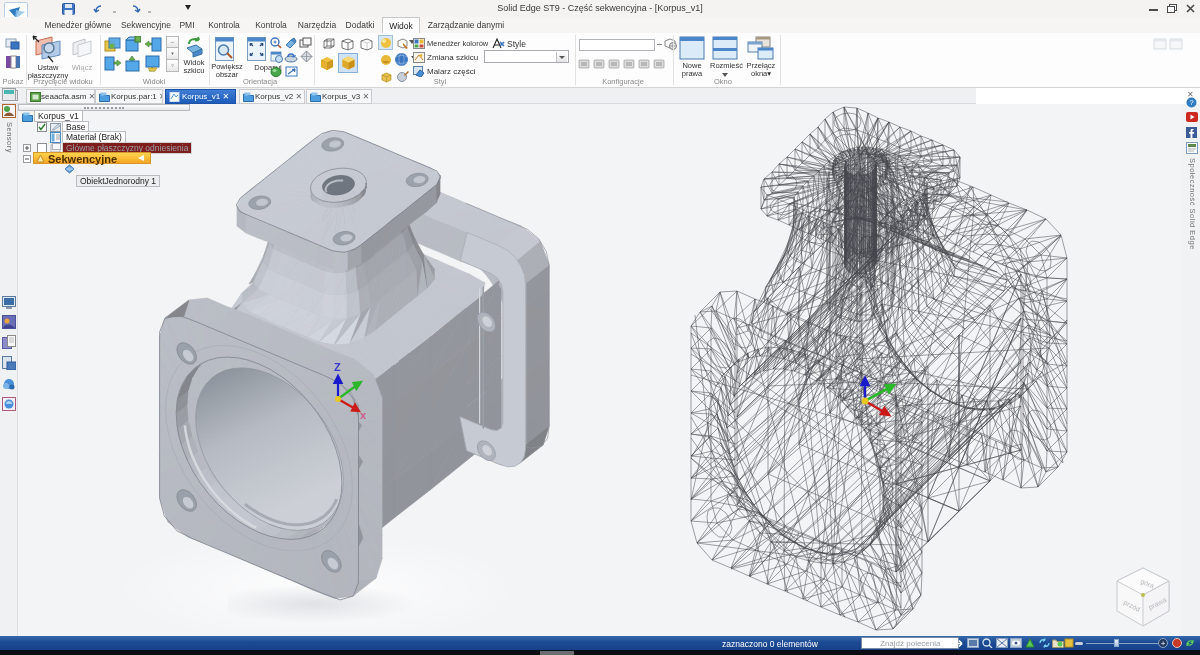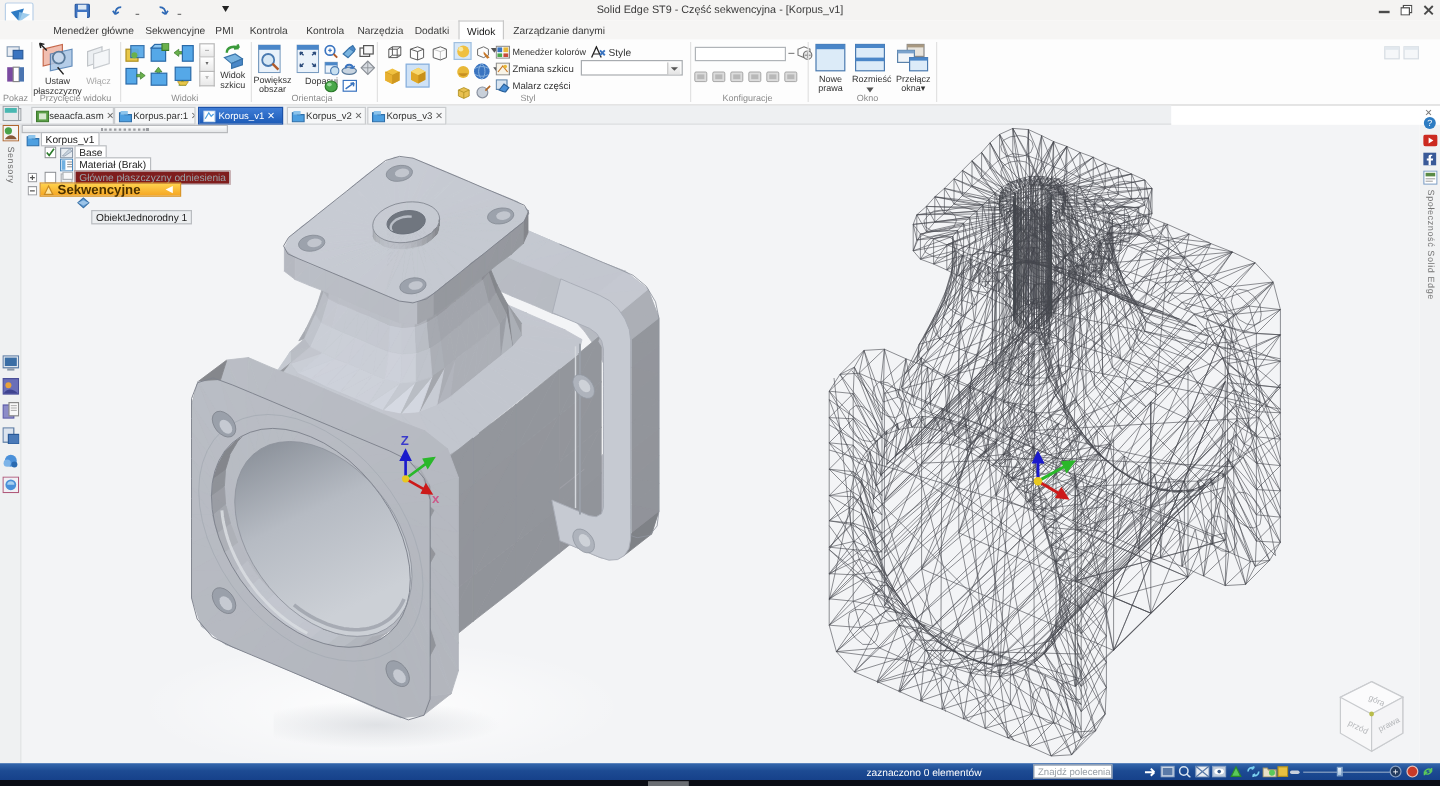--- a/index.html
+++ b/index.html
@@ -1737,21 +1737,21 @@
 
   <svg class="icon" style="left:64px;top:164px" width="11" height="10" viewBox="0 0 11 10">
       <path d="M1 5 L5.5 1 L10 5 L5.5 9 Z" fill="#6aa2d8" stroke="#3a72a8"></path>
       <path d="M1 5 L5.5 3 L10 5 L5.5 7 Z" fill="#9cc4e8"></path>
     </svg>
   <div class="treebox" style="left:76px;top:175px;background:#eceef0;">ObiektJednorodny 1</div>
 </div>
 
 <div id="statusbar">
   <div class="abs" style="left:722px;top:3px;font-size:8.5px;color:#fff;">zaznaczono 0 elementów</div>
-  <div class="abs" style="left:861px;top:1px;width:66px;height:12px;background:#fff;border:1px solid #7a8aa0;font-size:8px;color:#9aa0a6;line-height:11px;padding-left:3px;">Znajdź polecenia</div>
+  <div class="abs" style="left:861px;top:1px;width:98px;height:12px;background:#fff;border:1px solid #7a8aa0;font-size:8px;color:#9aa0a6;line-height:11px;padding-left:18px;">Znajdź polecenia</div>
   <svg class="abs" style="left:954px;top:3px" width="12" height="9" viewBox="0 0 12 9">
       <path d="M0 4.5 h8 M8 4.5 l-3 -3 M8 4.5 l-3 3" stroke="#fff" stroke-width="1.6"></path>
     </svg>
   <svg class="abs" style="left:967px;top:2px" width="12" height="10" viewBox="0 0 12 10">
       <rect x="0.5" y="0.5" width="11" height="9" fill="#c8d4e4" stroke="#8aa2c4"></rect>
       <rect x="2" y="2" width="8" height="6" fill="#5a7aa8"></rect>
     </svg>
     <svg class="abs" style="left:982px;top:2px" width="11" height="10" viewBox="0 0 11 10">
       <circle cx="4.5" cy="4.5" r="3.5" fill="none" stroke="#d8e4f0" stroke-width="1.3"></circle>
       <path d="M7 7 L10 10" stroke="#d8e4f0" stroke-width="1.3"></path>

